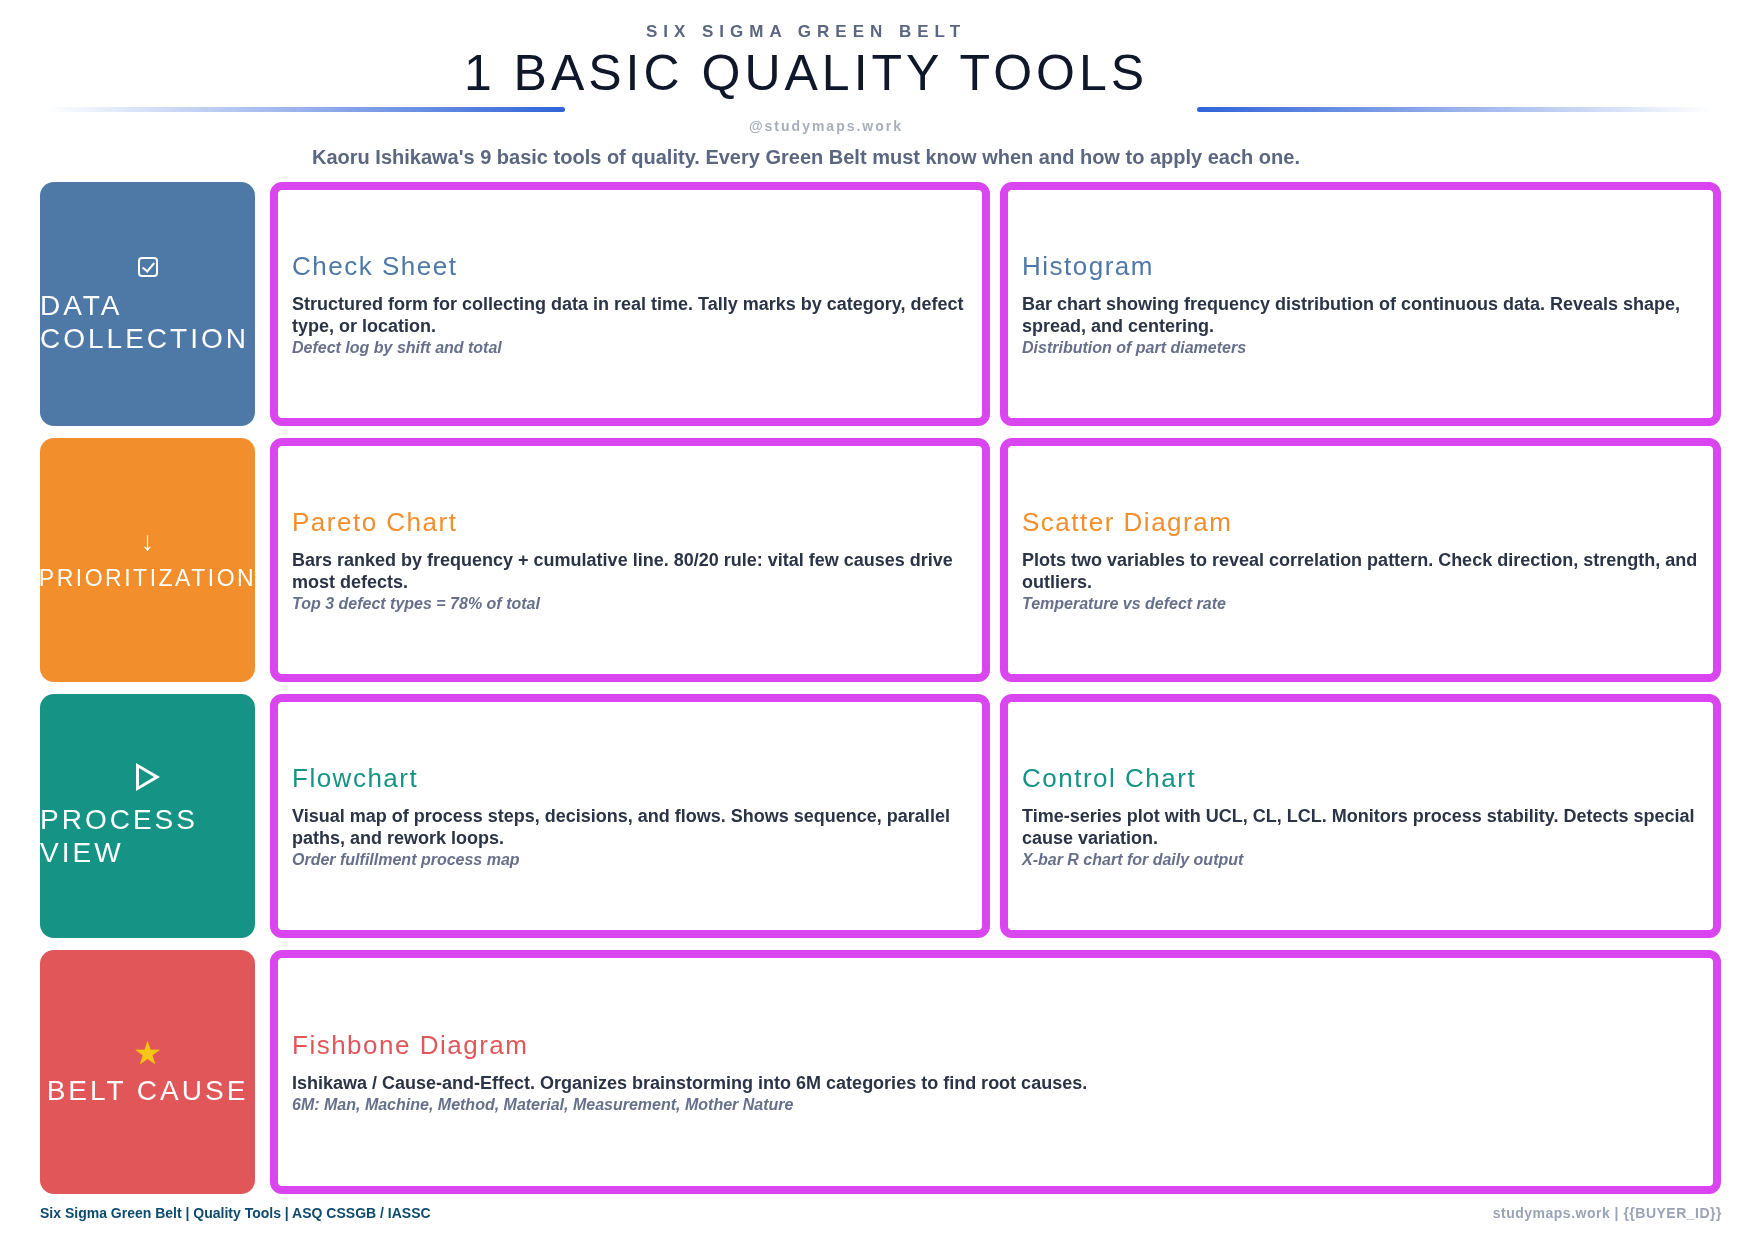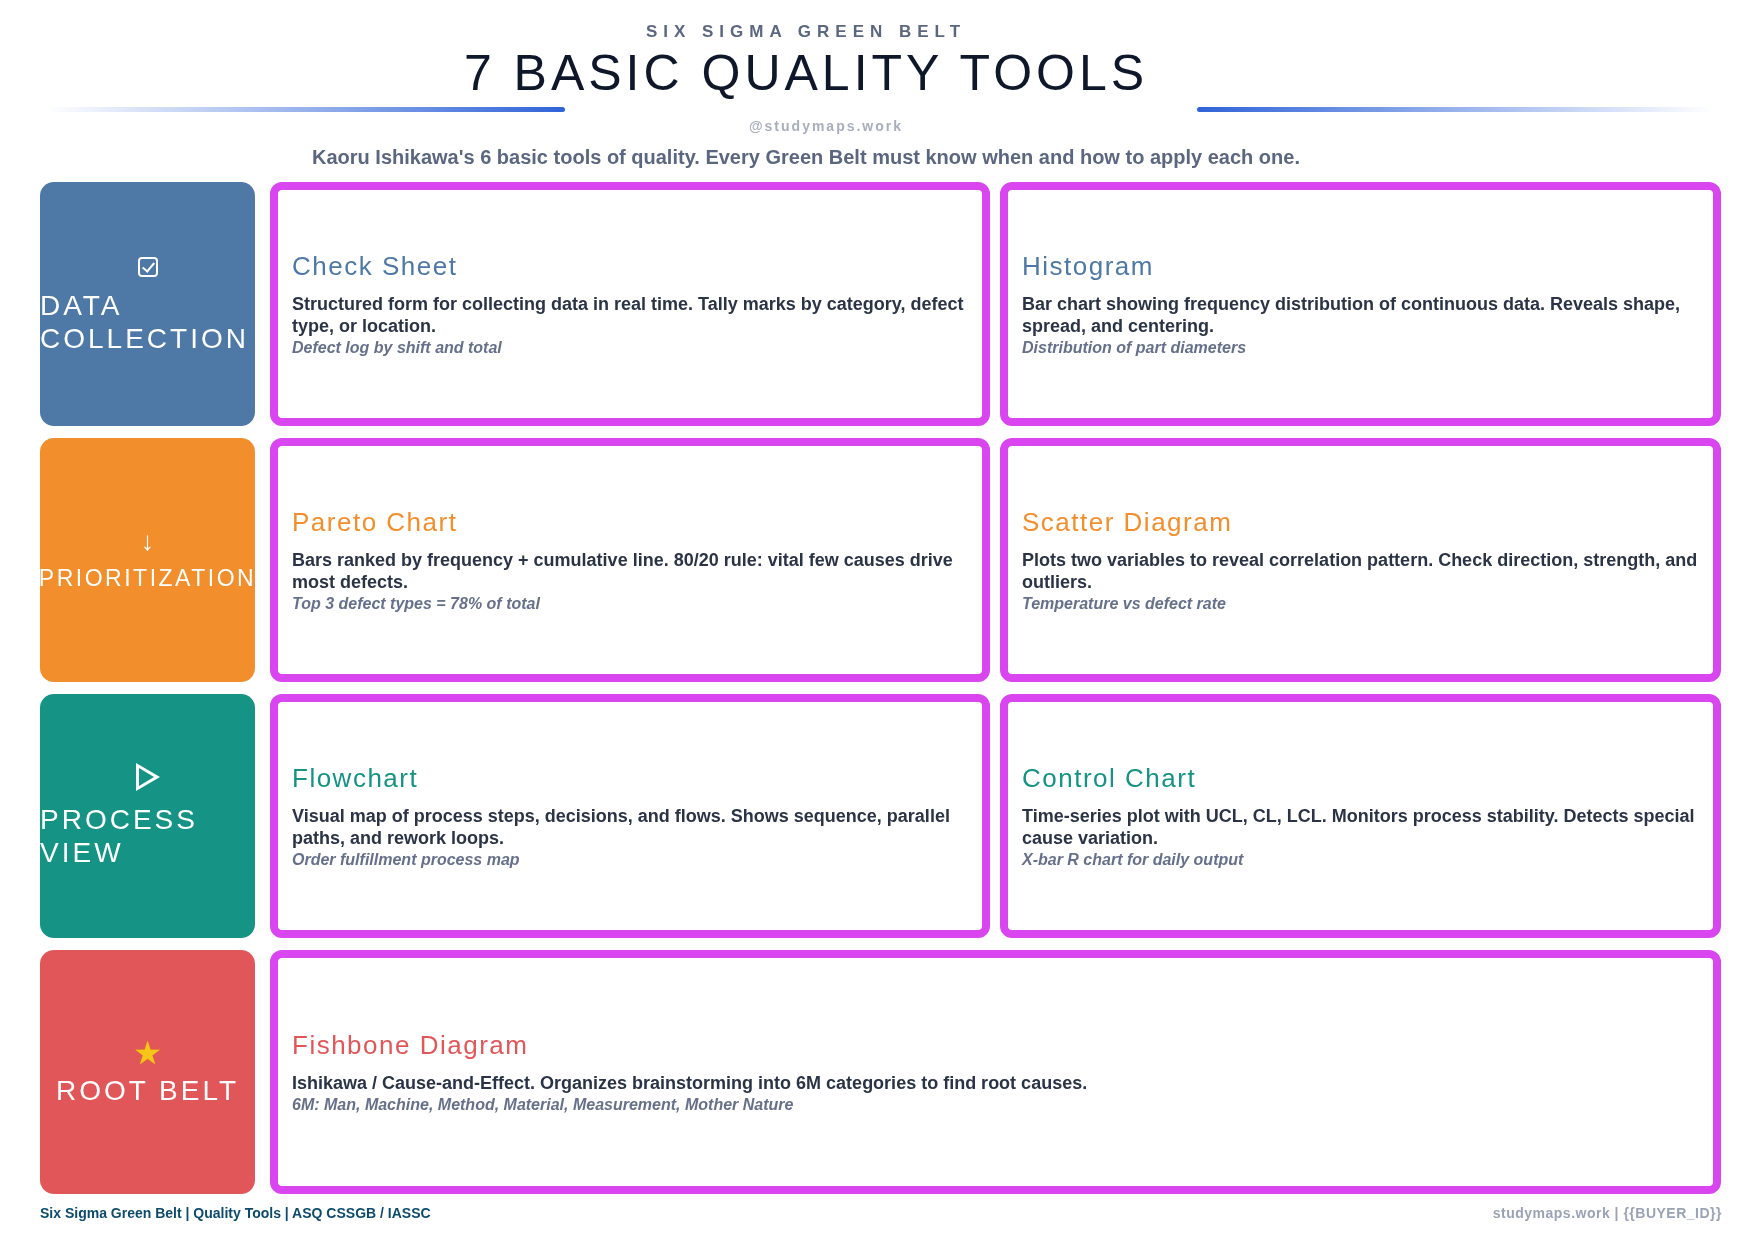--- a/index.html
+++ b/index.html
@@ -75,25 +75,25 @@
       position: absolute; right: 32px; top: 1205px; font-size: 14px; font-weight: 700; color: #9aa3b5; letter-spacing: 0.5px;
     }
   </style>
 </head>
 <body>
 
 <div class="header">
   <div class="eyebrow">SIX SIGMA GREEN BELT</div>
   <div class="title-row">
     <div class="rule left"></div>
-    <div class="title">7 BASIC QUALITY TOOLS</div>
+    <div class="title">1 BASIC QUALITY TOOLS</div>
     <div class="rule right"></div>
   </div>
   <div class="handle">@studymaps.work</div>
-  <div class="subtitle">Kaoru Ishikawa's 6 basic tools of quality. Every Green Belt must know when and how to apply each one.</div>
+  <div class="subtitle">Kaoru Ishikawa's 9 basic tools of quality. Every Green Belt must know when and how to apply each one.</div>
 </div>
 
 <div class="grid">
 
   <div class="row" style="top:0px;">
     <div class="cat" style="background:#4e79a7;">
       <div class="cat-icon"><span class="check-box"></span></div>
       <div class="cat-label">DATA COLLECTION</div>
     </div>
     <div class="card c1">
@@ -138,21 +138,21 @@
     <div class="card c2">
       <div class="card-title" style="color:#159384;">Control Chart</div>
       <div class="card-desc">Time-series plot with UCL, CL, LCL. Monitors process stability. Detects special cause variation.</div>
       <div class="card-ex">X-bar R chart for daily output</div>
     </div>
   </div>
 
   <div class="row" style="top:768px;">
     <div class="cat" style="background:#e15759;">
       <div class="cat-icon star">★</div>
-      <div class="cat-label">ROOT BELT</div>
+      <div class="cat-label">BELT CAUSE</div>
     </div>
     <div class="card full">
       <div class="card-title" style="color:#e15759;">Fishbone Diagram</div>
       <div class="card-desc">Ishikawa / Cause-and-Effect. Organizes brainstorming into 6M categories to find root causes.</div>
       <div class="card-ex">6M: Man, Machine, Method, Material, Measurement, Mother Nature</div>
     </div>
   </div>
 
 </div>
 

